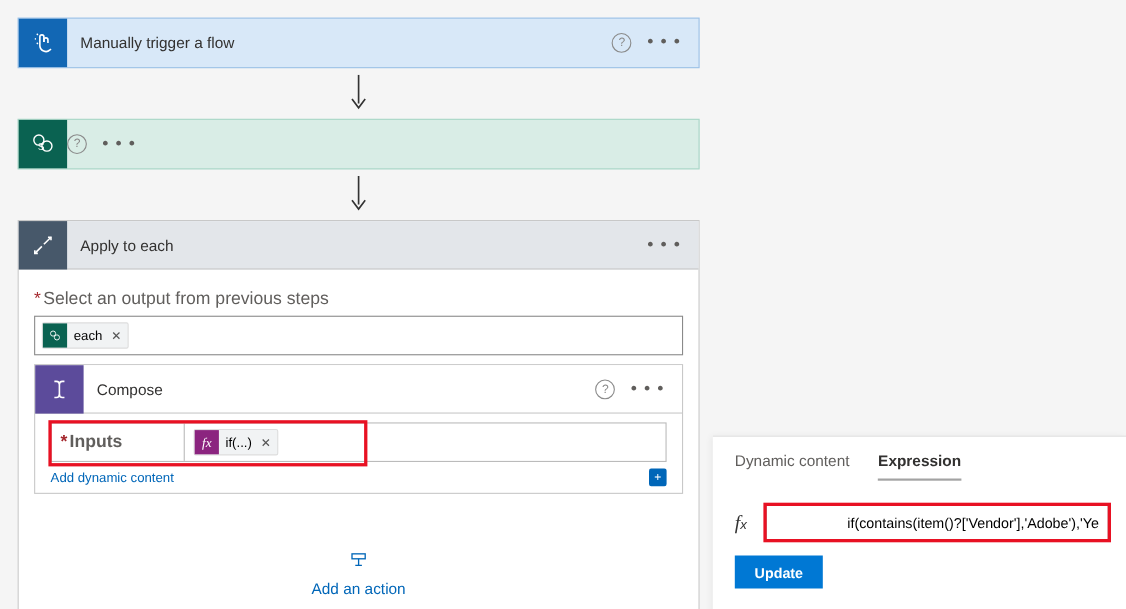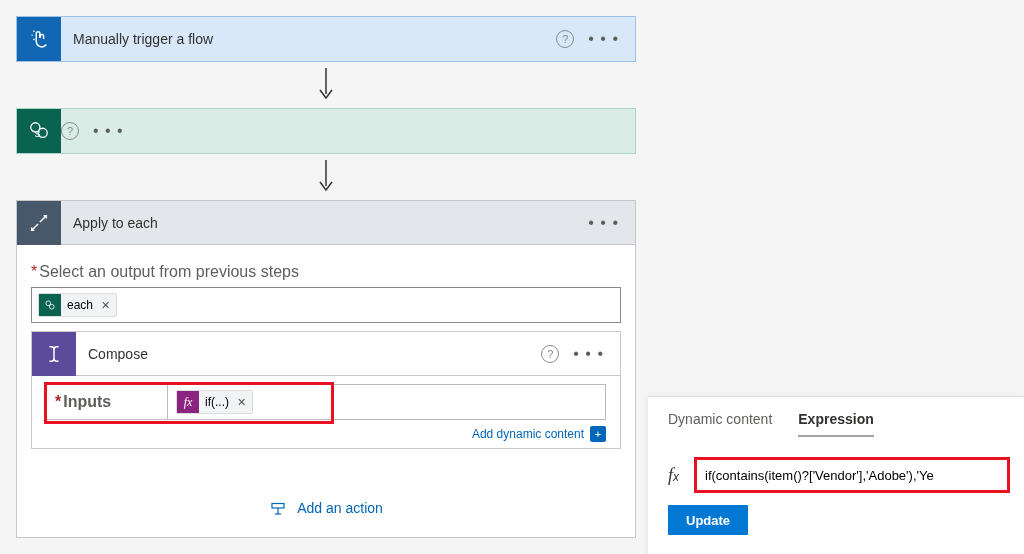--- a/index.html
+++ b/index.html
@@ -47,34 +47,34 @@
   .compose-card .card-icon { background: #5c4b9b; }
 
   .compose-body { padding: 8px 14px 6px 14px; }
 
   .inputs-row { display: flex; align-items: center; border: 1px solid #bbb; height: 36px; }
   .inputs-row .row-label { width: 120px; padding-left: 8px; font-size: 16px; color: #605e5c; font-weight: bold; }
   .inputs-row .row-field { flex: 1; border-left: 1px solid #bbb; height: 100%; display: flex; align-items: center; padding-left: 8px; }
 
   .red-highlight-1 { position: absolute; border: 3px solid #e81123; pointer-events: none; }
 
-  .dyn-link-row { display: flex; justify-content: flex-end; align-items: center; gap: 6px; margin-top: 6px; font-size: 12px; color: #0066b8; }
+  .dyn-link-row { display: flex; justify-content: space-between; align-items: center; gap: 6px; margin-top: 6px; font-size: 12px; color: #0066b8; }
   .plus-badge { background: #0066b8; color: #fff; width: 16px; height: 16px; font-size: 11px; display: inline-flex; align-items: center; justify-content: center; border-radius: 2px; }
 
-  .add-action { display: flex; align-items: center; justify-content: center; gap: 10px; margin-top: 50px; color: #0066b8; font-size: 14px; }
+  .add-action { display: flex; align-items: center; justify-content: center; gap: 10px; margin-top: 50px; color: #0066b8; font-size: 14px; flex-direction: column; }
 
   
   .expr-panel { position: absolute; left: 648px; top: 396px; right: 0; background: #fff; border-top: 1px solid #ddd; box-shadow: -2px 0 6px rgba(0,0,0,.05); padding: 14px 16px 0 20px; }
   .expr-tabs { display: flex; gap: 26px; font-size: 14px; text-align: center; }
   .expr-tab { padding-bottom: 8px; color: #605e5c; }
   .expr-tab.active { color: #323130; font-weight: 600; border-bottom: 2px solid #a3a3a3; }
 
   .expr-input-row { display: flex; align-items: center; margin-top: 22px; }
   .fx-label { font-family: Georgia, serif; font-style: italic; font-size: 18px; color: #333; width: 28px; }
-  .expr-input { flex: 1; border: 1px solid #8a8a8a; height: 32px; padding: 0 8px; font-family: Consolas, monospace; font-size: 13px; overflow: hidden; white-space: nowrap; position: relative; display: flex; align-items: center; }
+  .expr-input { flex: 1; border: 1px solid #8a8a8a; height: 32px; padding: 0 8px; font-family: Consolas, monospace; font-size: 13px; overflow: hidden; white-space: nowrap; position: relative; display: flex; align-items: center; justify-content: flex-end; }
 
   .red-highlight-2 { position: absolute; border: 3px solid #e81123; pointer-events: none; }
 
   .btn-update { margin-top: 14px; background: #0078d4; color: #fff; border: none; height: 30px; padding: 0 18px; font-size: 13px; font-weight: 600; }
 
   .expr-footer { display: flex; justify-content: space-between; margin-top: 18px; font-size: 13px; color: #888; }
 </style>
 </head>
 <body>
 

